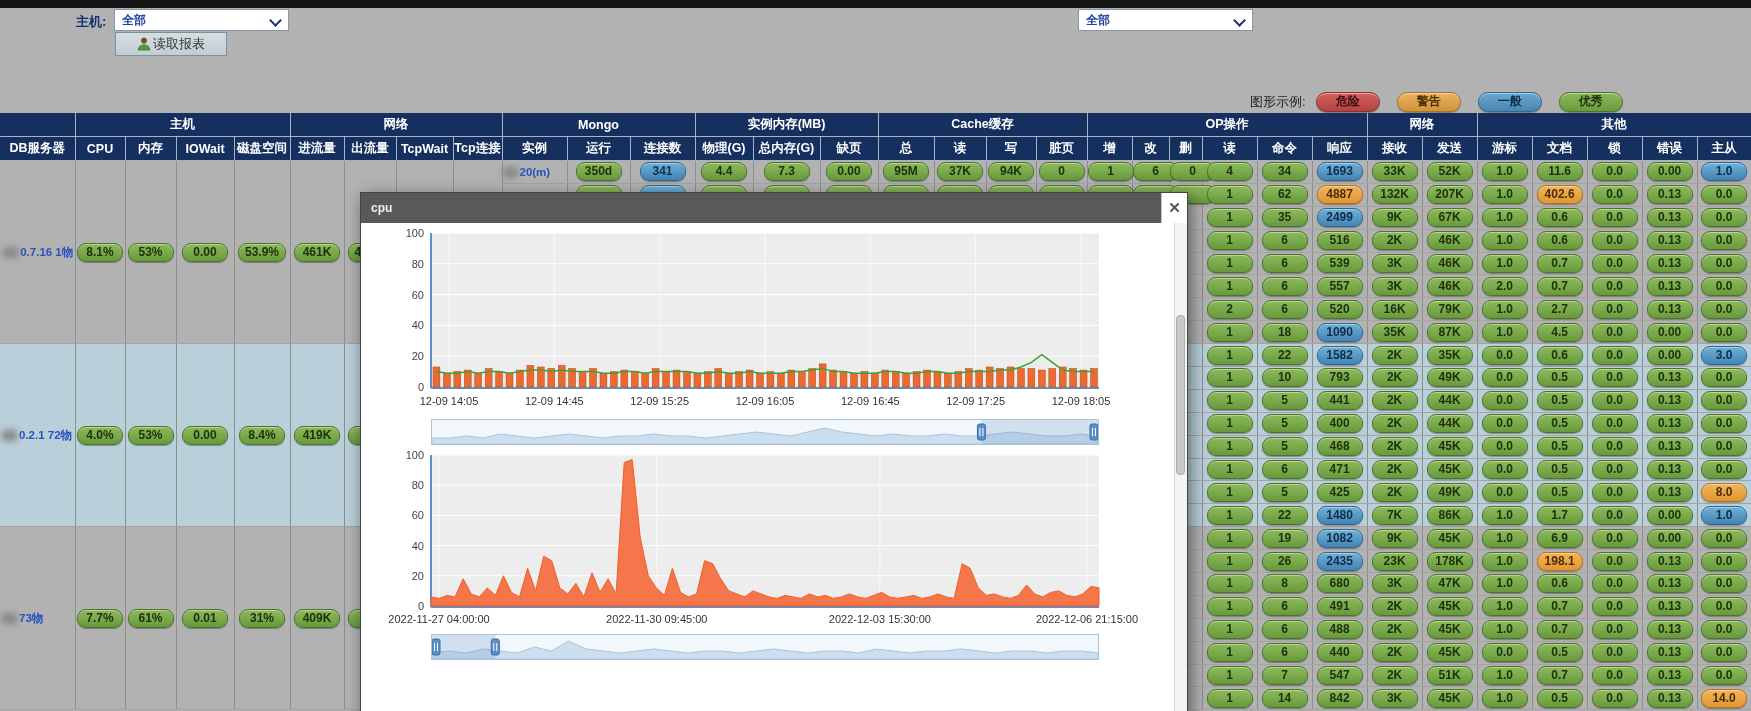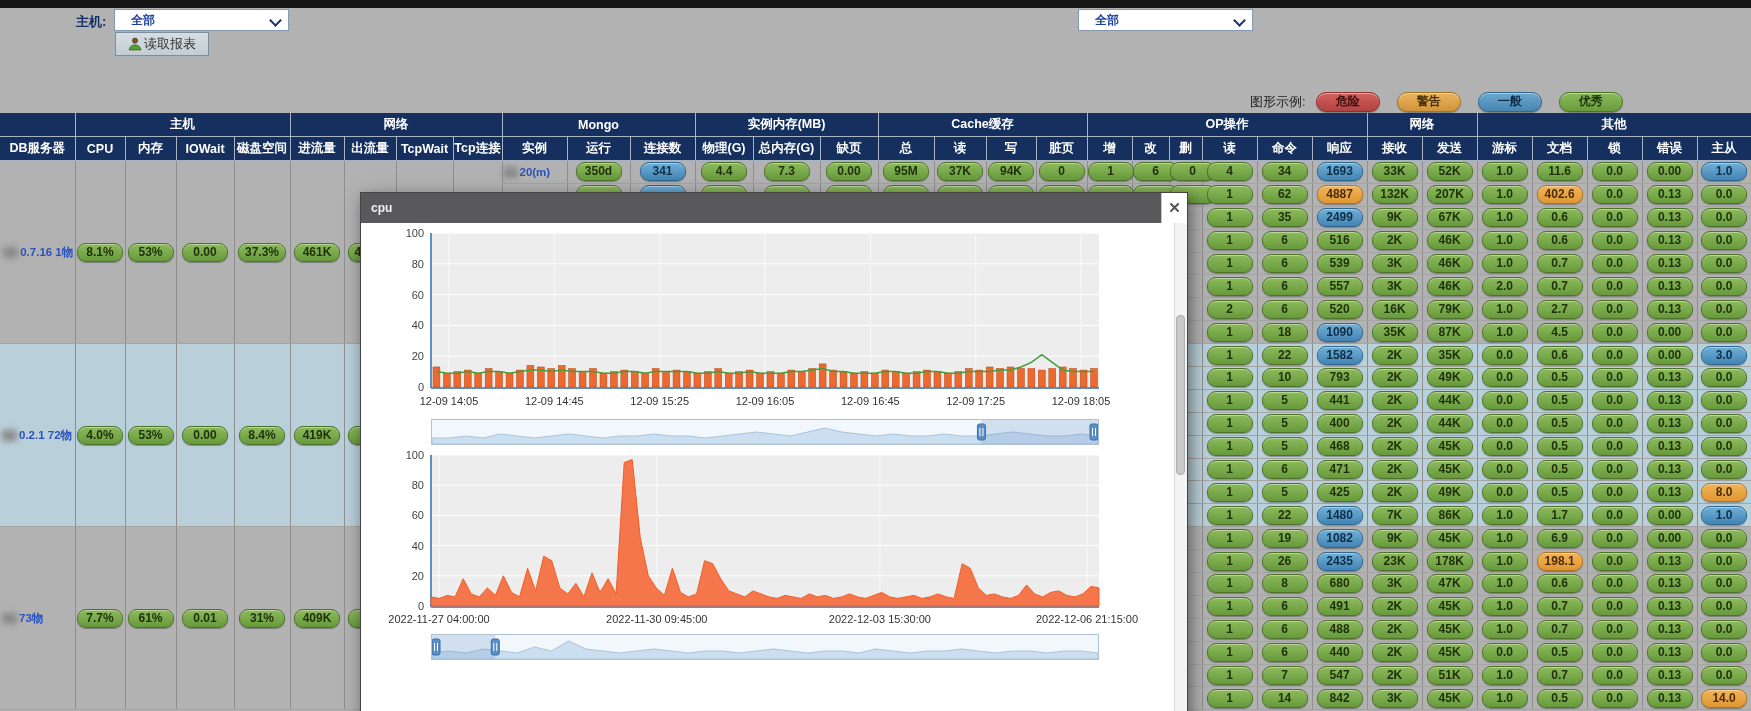--- a/index.html
+++ b/index.html
@@ -8,26 +8,26 @@
     background:#b2b2b2;font-family:"Liberation Sans","DejaVu Sans",sans-serif;
     -webkit-font-smoothing:antialiased;
   }
   
   .top-strip{position:absolute;left:0;top:0;width:100%;height:8px;background:#161616;}
   .toolbar-label{position:absolute;top:13px;font:bold 13px "Liberation Sans",sans-serif;color:#13306b;}
   .sel-wrap{position:absolute;top:9px;width:175px;height:22px;background:#fff;border:1px solid #8398ad;box-sizing:border-box;}
   .sel-wrap select{
     width:100%;height:100%;border:none;background:#fff;outline:none;
     font:bold 12px "Liberation Sans",sans-serif;color:#1a3fa0;
-    -webkit-appearance:none;appearance:none;padding-left:16px;
+    -webkit-appearance:none;appearance:none;padding-left:7px;
   }
   .sel-chevron{position:absolute;right:8px;top:6px;width:7px;height:7px;
     border-right:2px solid #15316e;border-bottom:2px solid #15316e;transform:rotate(45deg);pointer-events:none;}
   .load-btn{
-    position:absolute;left:115px;top:32px;width:94px;height:24px;
+    position:absolute;left:115px;top:32px;width:112px;height:24px;
     background:linear-gradient(#d6dee2,#c2cdd3);border:1px solid #7d8e9c;outline:1px solid #a9b4bc;
     display:flex;align-items:center;justify-content:center;gap:2px;
     font:13px "Liberation Sans",sans-serif;color:#333;cursor:pointer;box-sizing:border-box;
   }
   
   .legend{position:absolute;top:91px;left:1206px;height:21px;display:flex;align-items:center;margin-left:44px;}
   .legend-label{font:13px "Liberation Sans",sans-serif;color:#222;margin-right:10px;}
   .pill{width:64px;height:20px;border-radius:10px;margin-right:17px;
     display:flex;align-items:center;justify-content:center;
     font:bold 12px "Liberation Sans",sans-serif;box-sizing:border-box;
@@ -201,21 +201,21 @@
           <th>错误</th>
           <th>主从</th>
         </tr>
       </thead>
       <tbody>
         <tr class="irow">
           <td class="host" rowspan="8" style="text-align: center; padding-left: 2px;"><span class="blur-blob"></span><span class="link-text">0.7.16 1物</span></td>
           <td rowspan="8"><span class="badge g">8.1%</span></td>
           <td rowspan="8"><span class="badge g">53%</span></td>
           <td rowspan="8"><span class="badge g">0.00</span></td>
-          <td rowspan="8"><span class="badge g">37.3%</span></td>
+          <td rowspan="8"><span class="badge g">53.9%</span></td>
           <td rowspan="8"><span class="badge g">461K</span></td>
           <td rowspan="8" style="text-align: left; padding-left: 3px;"><span class="badge g">4</span></td>
           <td rowspan="8"></td>
           <td rowspan="8"></td>
           <td style="text-align: left;"><span class="blur-blob"></span><span class="link-text">20(m)</span></td>
           <td><span class="badge g">350d</span></td>
           <td><span class="badge b">341</span></td>
           <td><span class="badge g">4.4</span></td>
           <td><span class="badge g">7.3</span></td>
           <td><span class="badge g">0.00</span></td>

